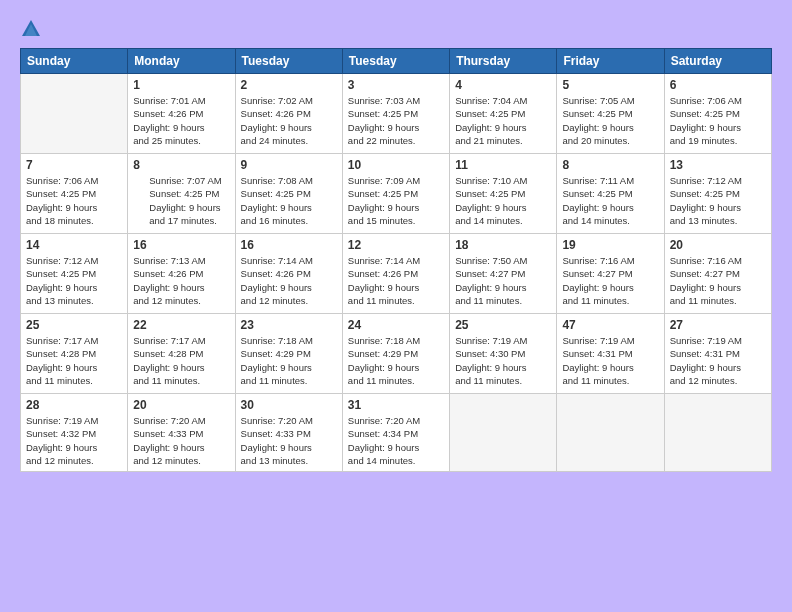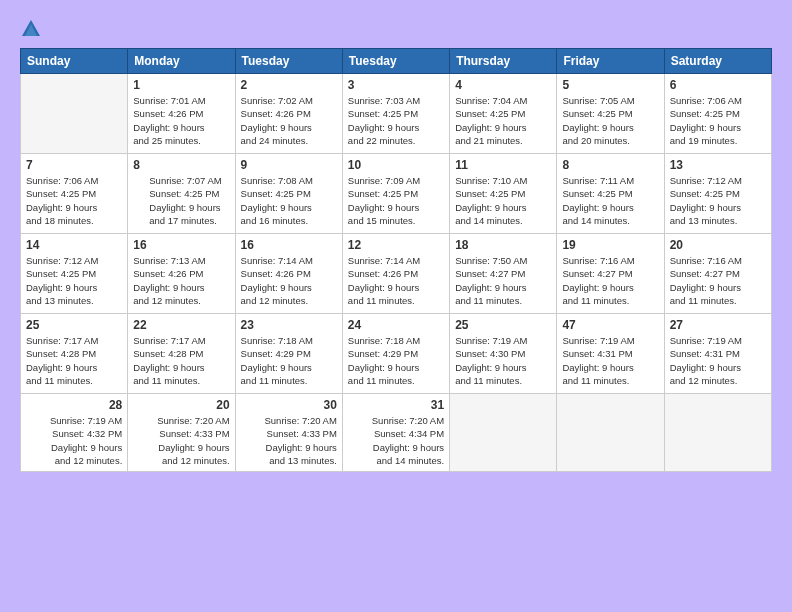--- a/index.html
+++ b/index.html
@@ -94,21 +94,20 @@
       display: block;
       margin-bottom: 2px;
     }
     .day-info {
       font-size: 9.5px;
       color: #333;
       line-height: 1.4;
     }
     .last-row td {
       height: 70px;
-      text-align: right;
     }
   </style>
 </head>
 <body>
 
 <div class="page">
   <div class="header">
     <div class="logo">
       <svg class="logo-icon" viewBox="0 0 22 22">
         <polygon points="11,2 20,18 2,18" fill="#2b6cb0"></polygon>

